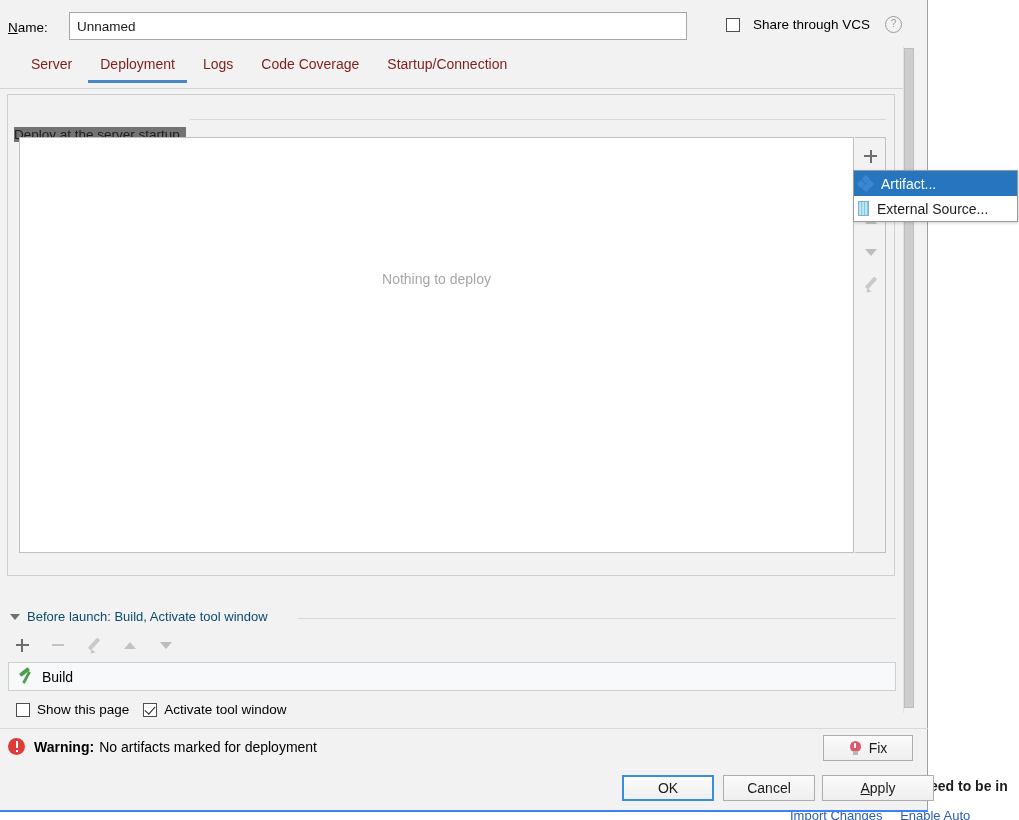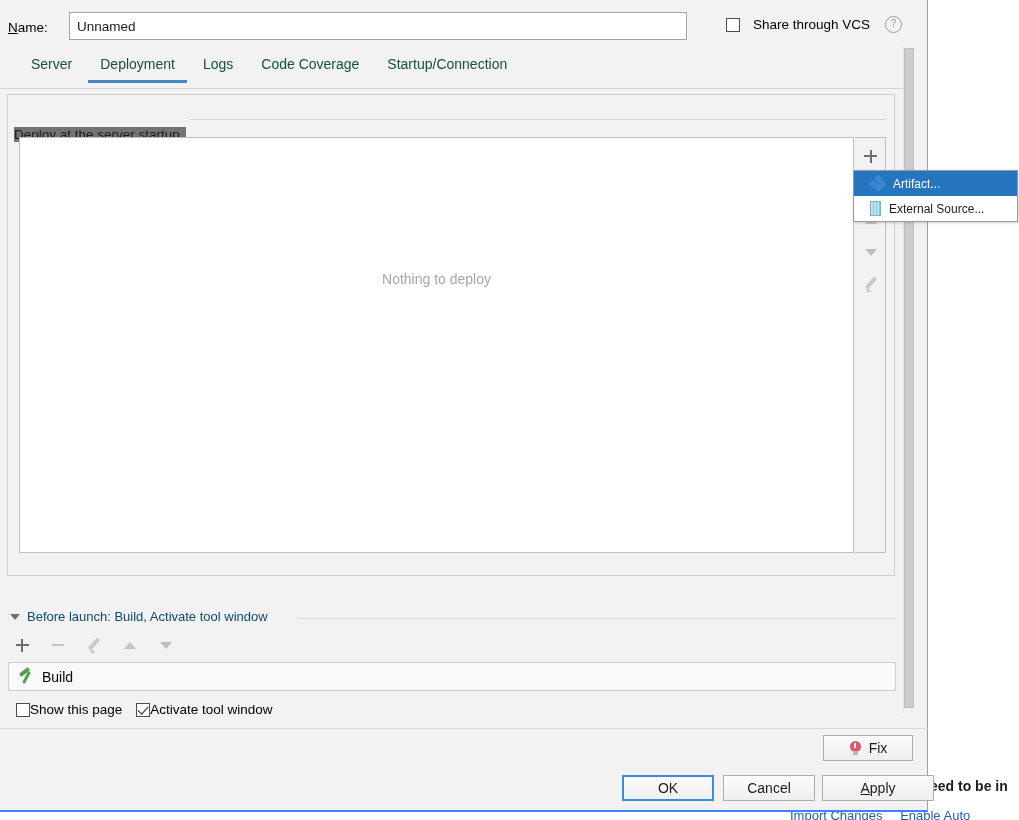--- a/index.html
+++ b/index.html
@@ -85,21 +85,21 @@
   }
 
   
   .tabs {
     position: absolute; left: 0; top: 54px; width: 911px; height: 34px;
     display: flex; align-items: flex-start;
     border-bottom: 1px solid #d4d4d4;
   }
   .tab {
     padding: 2px 14px 10px 14px;
-    font-size: 14px; color: #14532d; cursor: default;
+    font-size: 14px; color: #7f1d1d; cursor: default;
     position: relative; white-space: nowrap;
   }
   .tab:first-child { margin-left: 17px; }
   .tab.active::after {
     content: ""; position: absolute; left: 2px; right: 2px; bottom: -1px;
     height: 3px; background: #4a86c5;
   }
 
   
   .content-frame {
@@ -171,21 +171,21 @@
 
   
   .popup {
     position: absolute; left: 853px; top: 170px; width: 163px;
     background: #ffffff; border: 1px solid #9a9a9a;
     box-shadow: 1px 1px 3px rgba(0,0,0,.18);
     z-index: 50;
   }
   .popup-item {
     height: 25px; display: flex; align-items: center; gap: 8px;
-    padding: 0 16px; font-size: 12px; color: #1c1c1c; white-space: nowrap;
+    padding: 0 4px; font-size: 14px; color: #1c1c1c; white-space: nowrap;
   }
   .popup-item.selected { background: #2675bf; color: #ffffff; }
 
   .ic-artifact {
     position: relative; width: 15px; height: 15px; flex: none;
   }
   .ic-artifact i {
     position: absolute; width: 6px; height: 6px; background: #3b87d4;
     transform: rotate(45deg); border-radius: 1px;
   }
@@ -243,21 +243,21 @@
   }
   .ic-hammer::after {
     content:""; position:absolute; left:1px; top:1px; width:11px; height:4px;
     background:#4f9e4f; transform: rotate(-38deg); border-radius:1px;
   }
 
   .bottom-checks {
     position: absolute; left: 16px; top: 702px;
     display: flex; align-items: center; gap: 8px; font-size: 13.5px;
   }
-  .bottom-checks .grp { display: flex; align-items: center; gap: 0; margin-right: 6px; }
+  .bottom-checks .grp { display: flex; align-items: center; gap: 7px; margin-right: 6px; }
 
   .sep-line {
     position: absolute; left: 0; top: 728px; width: 928px; height: 1px;
     background: #d9d9d9;
   }
 
   
   .warn-row {
     position: absolute; left: 8px; top: 738px;
     display: flex; align-items: center; gap: 9px; font-size: 14px;
@@ -418,20 +418,25 @@
         <span>Show this page</span>
       </span>
       <span class="grp">
         <span class="cbx checked"></span>
         <span>Activate tool window</span>
       </span>
     </div>
 
     <div class="sep-line"></div>
 
+    <div class="warn-row">
+      <span class="ic-warn"></span>
+      <span class="warn-strong">Warning:</span>
+      <span class="warn-text">No artifacts marked for deployment</span>
+    </div>
 
     <div class="btn btn-fix">
       <span class="ic-bulb">
           <b></b>
         </span>
       <span>Fix</span>
     </div>
 
     <div class="btn btn-ok">
       <span>OK</span>

